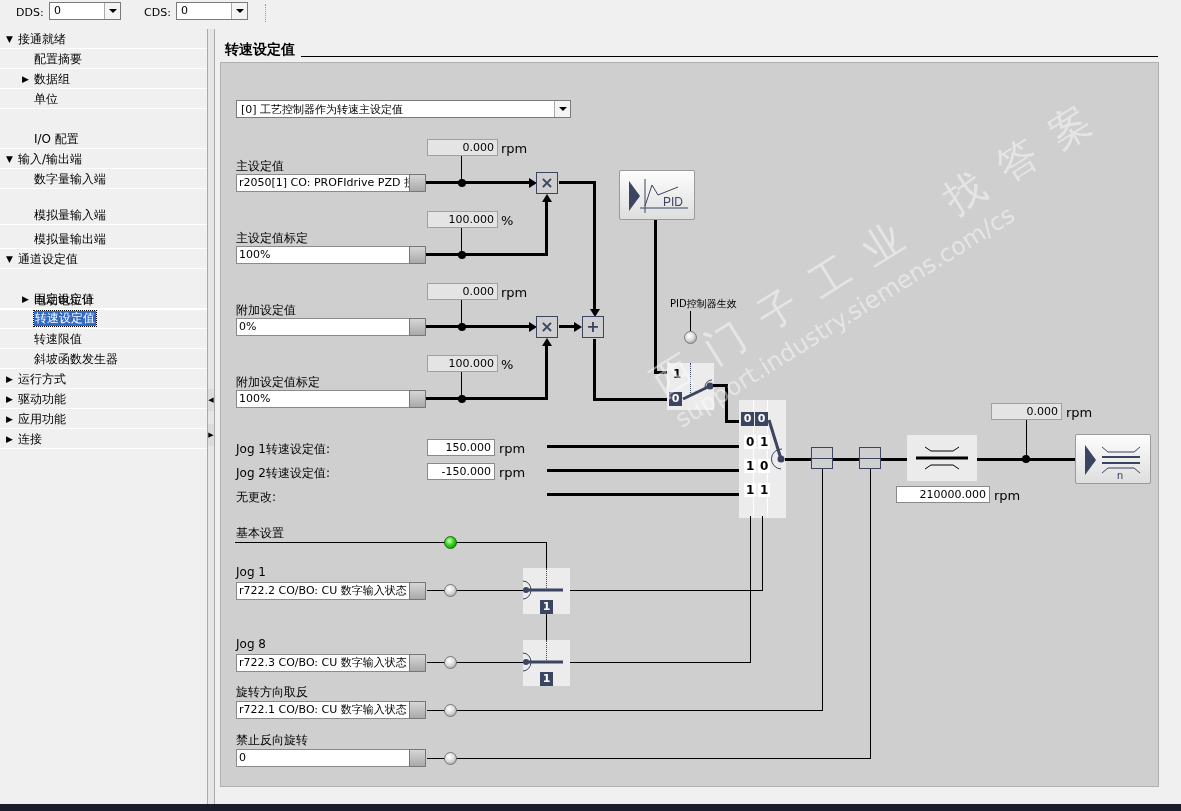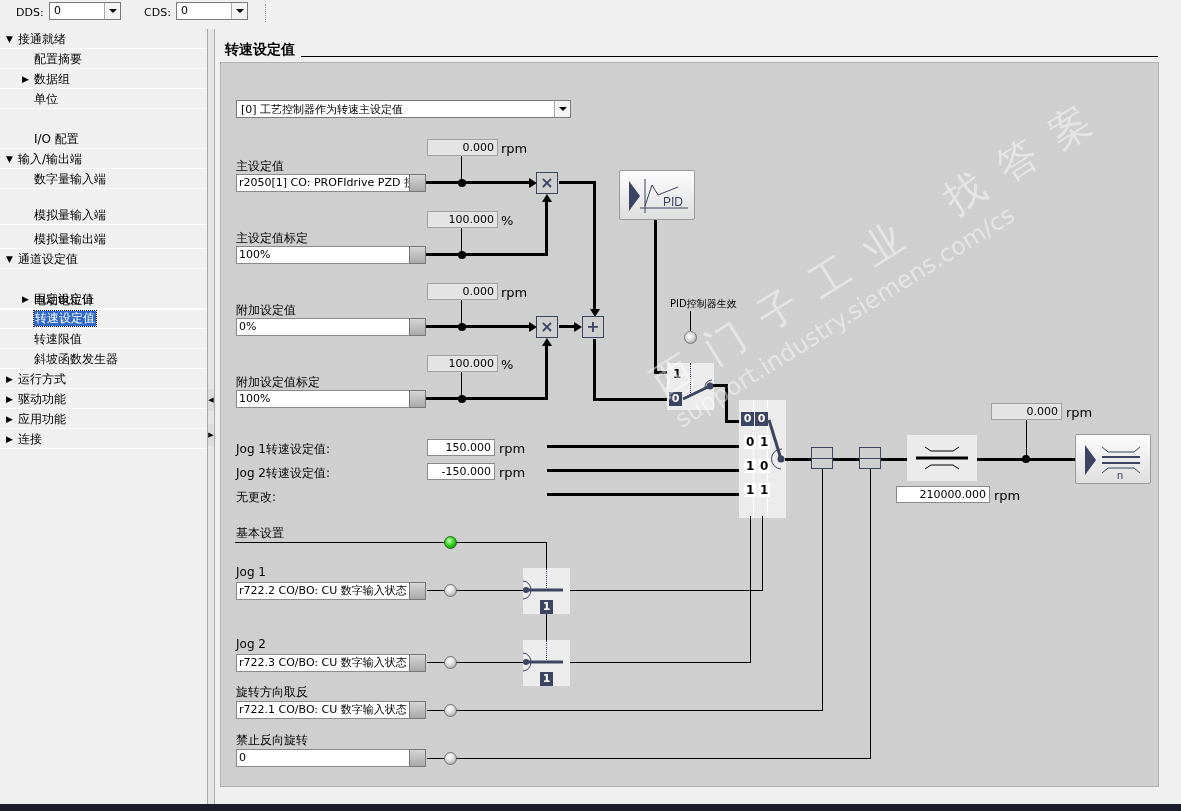--- a/index.html
+++ b/index.html
@@ -313,21 +313,21 @@
       <svg width="47" height="46" style="position:absolute;left:0;top:0">
         <circle cx="3" cy="22" r="3" fill="#3b4461"></circle>
         <line x1="3" y1="22" x2="40" y2="22" stroke="#3b4461" stroke-width="3"></line>
         <path d="M 0 13 A 8 9 0 0 1 0 31" fill="none" stroke="#3b4461" stroke-width="1"></path>
       </svg>
       <span class="numtag" style="left:17px;top:32px">1</span>
     </div>
     <div class="wire v1" style="left:325px;top:551px;height:26px"></div>
     <div class="wire v1" style="left:541px;top:453px;height:75px"></div>
 
-    <span class="lab" style="left:15px;top:574px">Jog 2</span>
+    <span class="lab" style="left:15px;top:574px">Jog 8</span>
     <div class="inp" style="left:15px;top:591px">r722.3 CO/BO: CU 数字输入状态</div>
     <div class="ibtn" style="left:188px;top:591px"></div>
     <div class="wire w1" style="left:206px;top:599px;width:324px"></div>
     <div class="led" style="left:223px;top:593px"></div>
     <div class="swbox" style="left:302px;top:577px;width:47px;height:46px">
       <div style="position:absolute;left:23px;top:0;width:0;height:22px;border-left:1px dotted #3b4461"></div>
       <svg width="47" height="46" style="position:absolute;left:0;top:0">
         <circle cx="3" cy="22" r="3" fill="#3b4461"></circle>
         <line x1="3" y1="22" x2="40" y2="22" stroke="#3b4461" stroke-width="3"></line>
         <path d="M 0 13 A 8 9 0 0 1 0 31" fill="none" stroke="#3b4461" stroke-width="1"></path>

